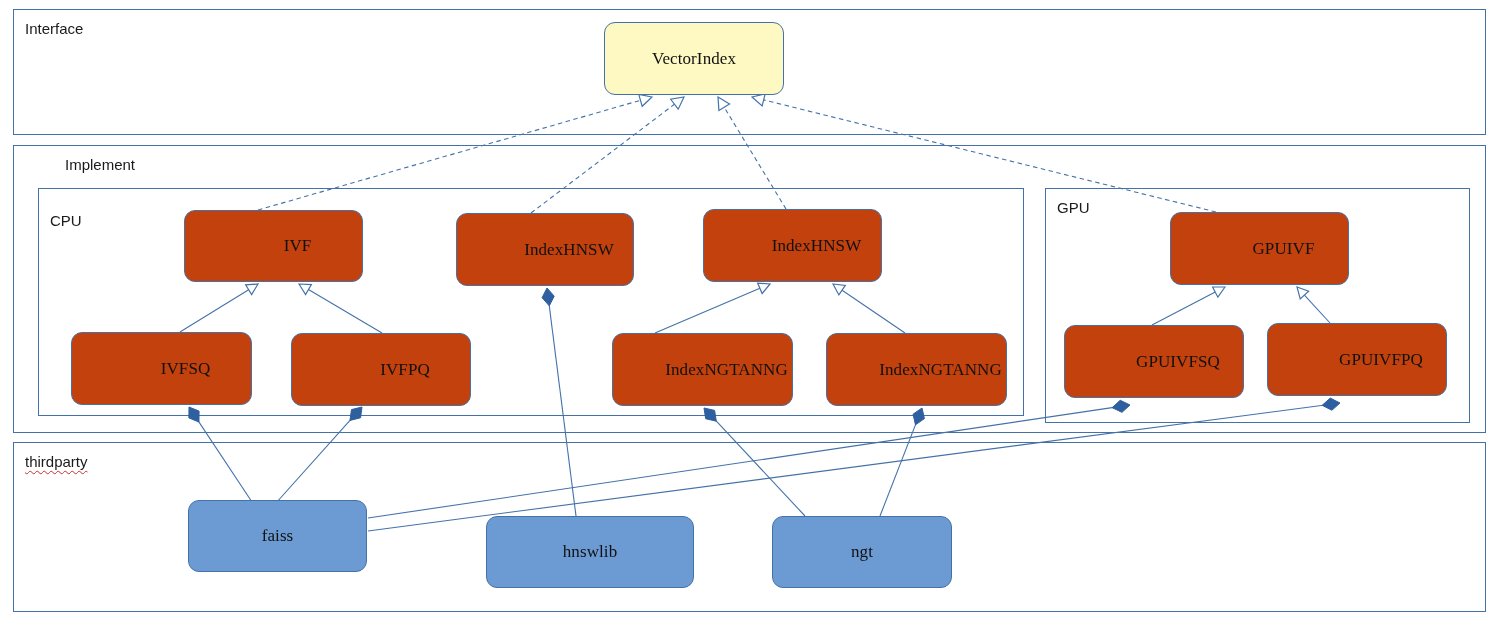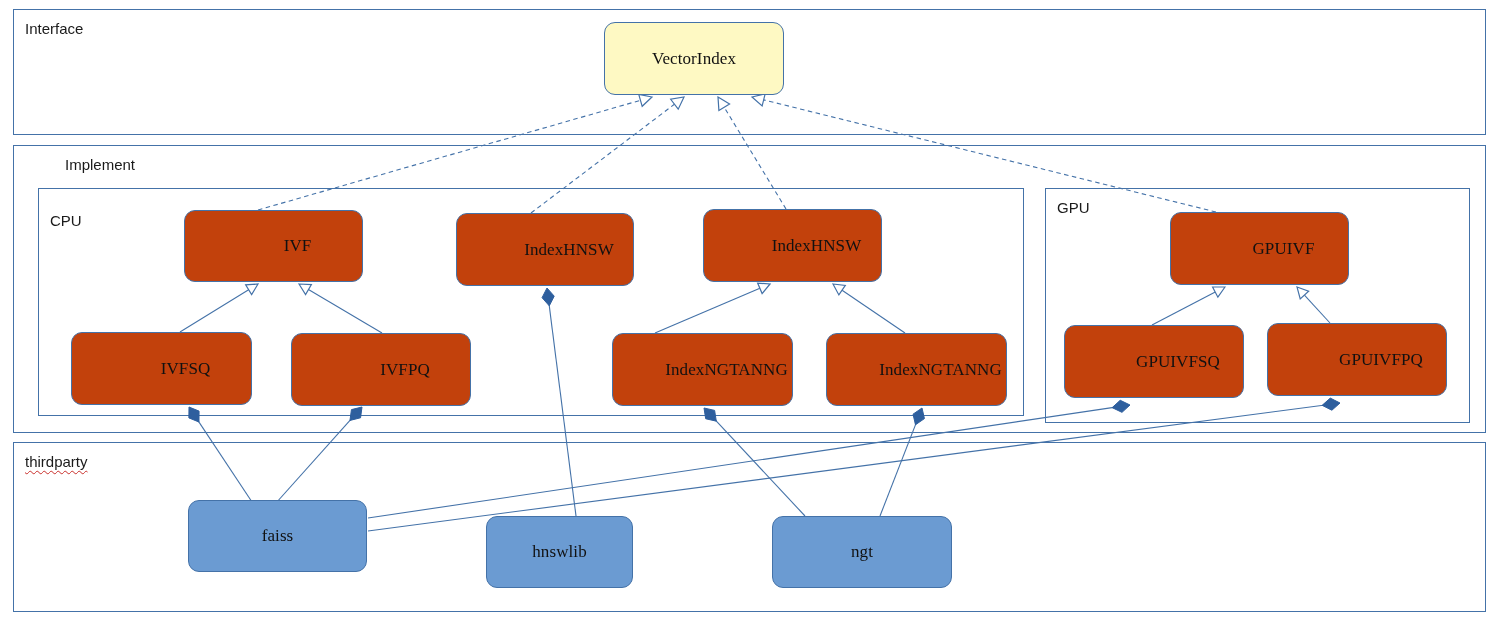--- a/index.html
+++ b/index.html
@@ -128,17 +128,17 @@
       <div class="node green" style="left: 456px; top: 213px; width: 178px; height: 73px;">IndexHNSW</div>
       <div class="node green" style="left: 703px; top: 209px; width: 179px; height: 73px;">IndexHNSW</div>
       <div class="node green" style="left: 71px; top: 332px; width: 181px; height: 73px;">IVFSQ</div>
       <div class="node green" style="left: 291px; top: 333px; width: 180px; height: 73px;">IVFPQ</div>
       <div class="node green" style="left: 612px; top: 333px; width: 181px; height: 73px;">IndexNGTANNG</div>
       <div class="node green" style="left: 826px; top: 333px; width: 181px; height: 73px; text-align: right;">IndexNGTANNG</div>
       <div class="node green" style="left: 1170px; top: 212px; width: 179px; height: 73px;">GPUIVF</div>
       <div class="node green" style="left: 1064px; top: 325px; width: 180px; height: 73px;">GPUIVFSQ</div>
       <div class="node green" style="left: 1267px; top: 323px; width: 180px; height: 73px;">GPUIVFPQ</div>
       <div class="node blue" style="left: 188px; top: 500px; width: 179px; height: 72px;">faiss</div>
-      <div class="node blue" style="left: 486px; top: 516px; width: 147px; height: 72px;">hnswlib</div>
+      <div class="node blue" style="left: 486px; top: 516px; width: 208px; height: 72px;">hnswlib</div>
       <div class="node blue" style="left: 772px; top: 516px; width: 180px; height: 72px;">ngt</div>
     </div>
 
 </div>
 
 </body></html>

